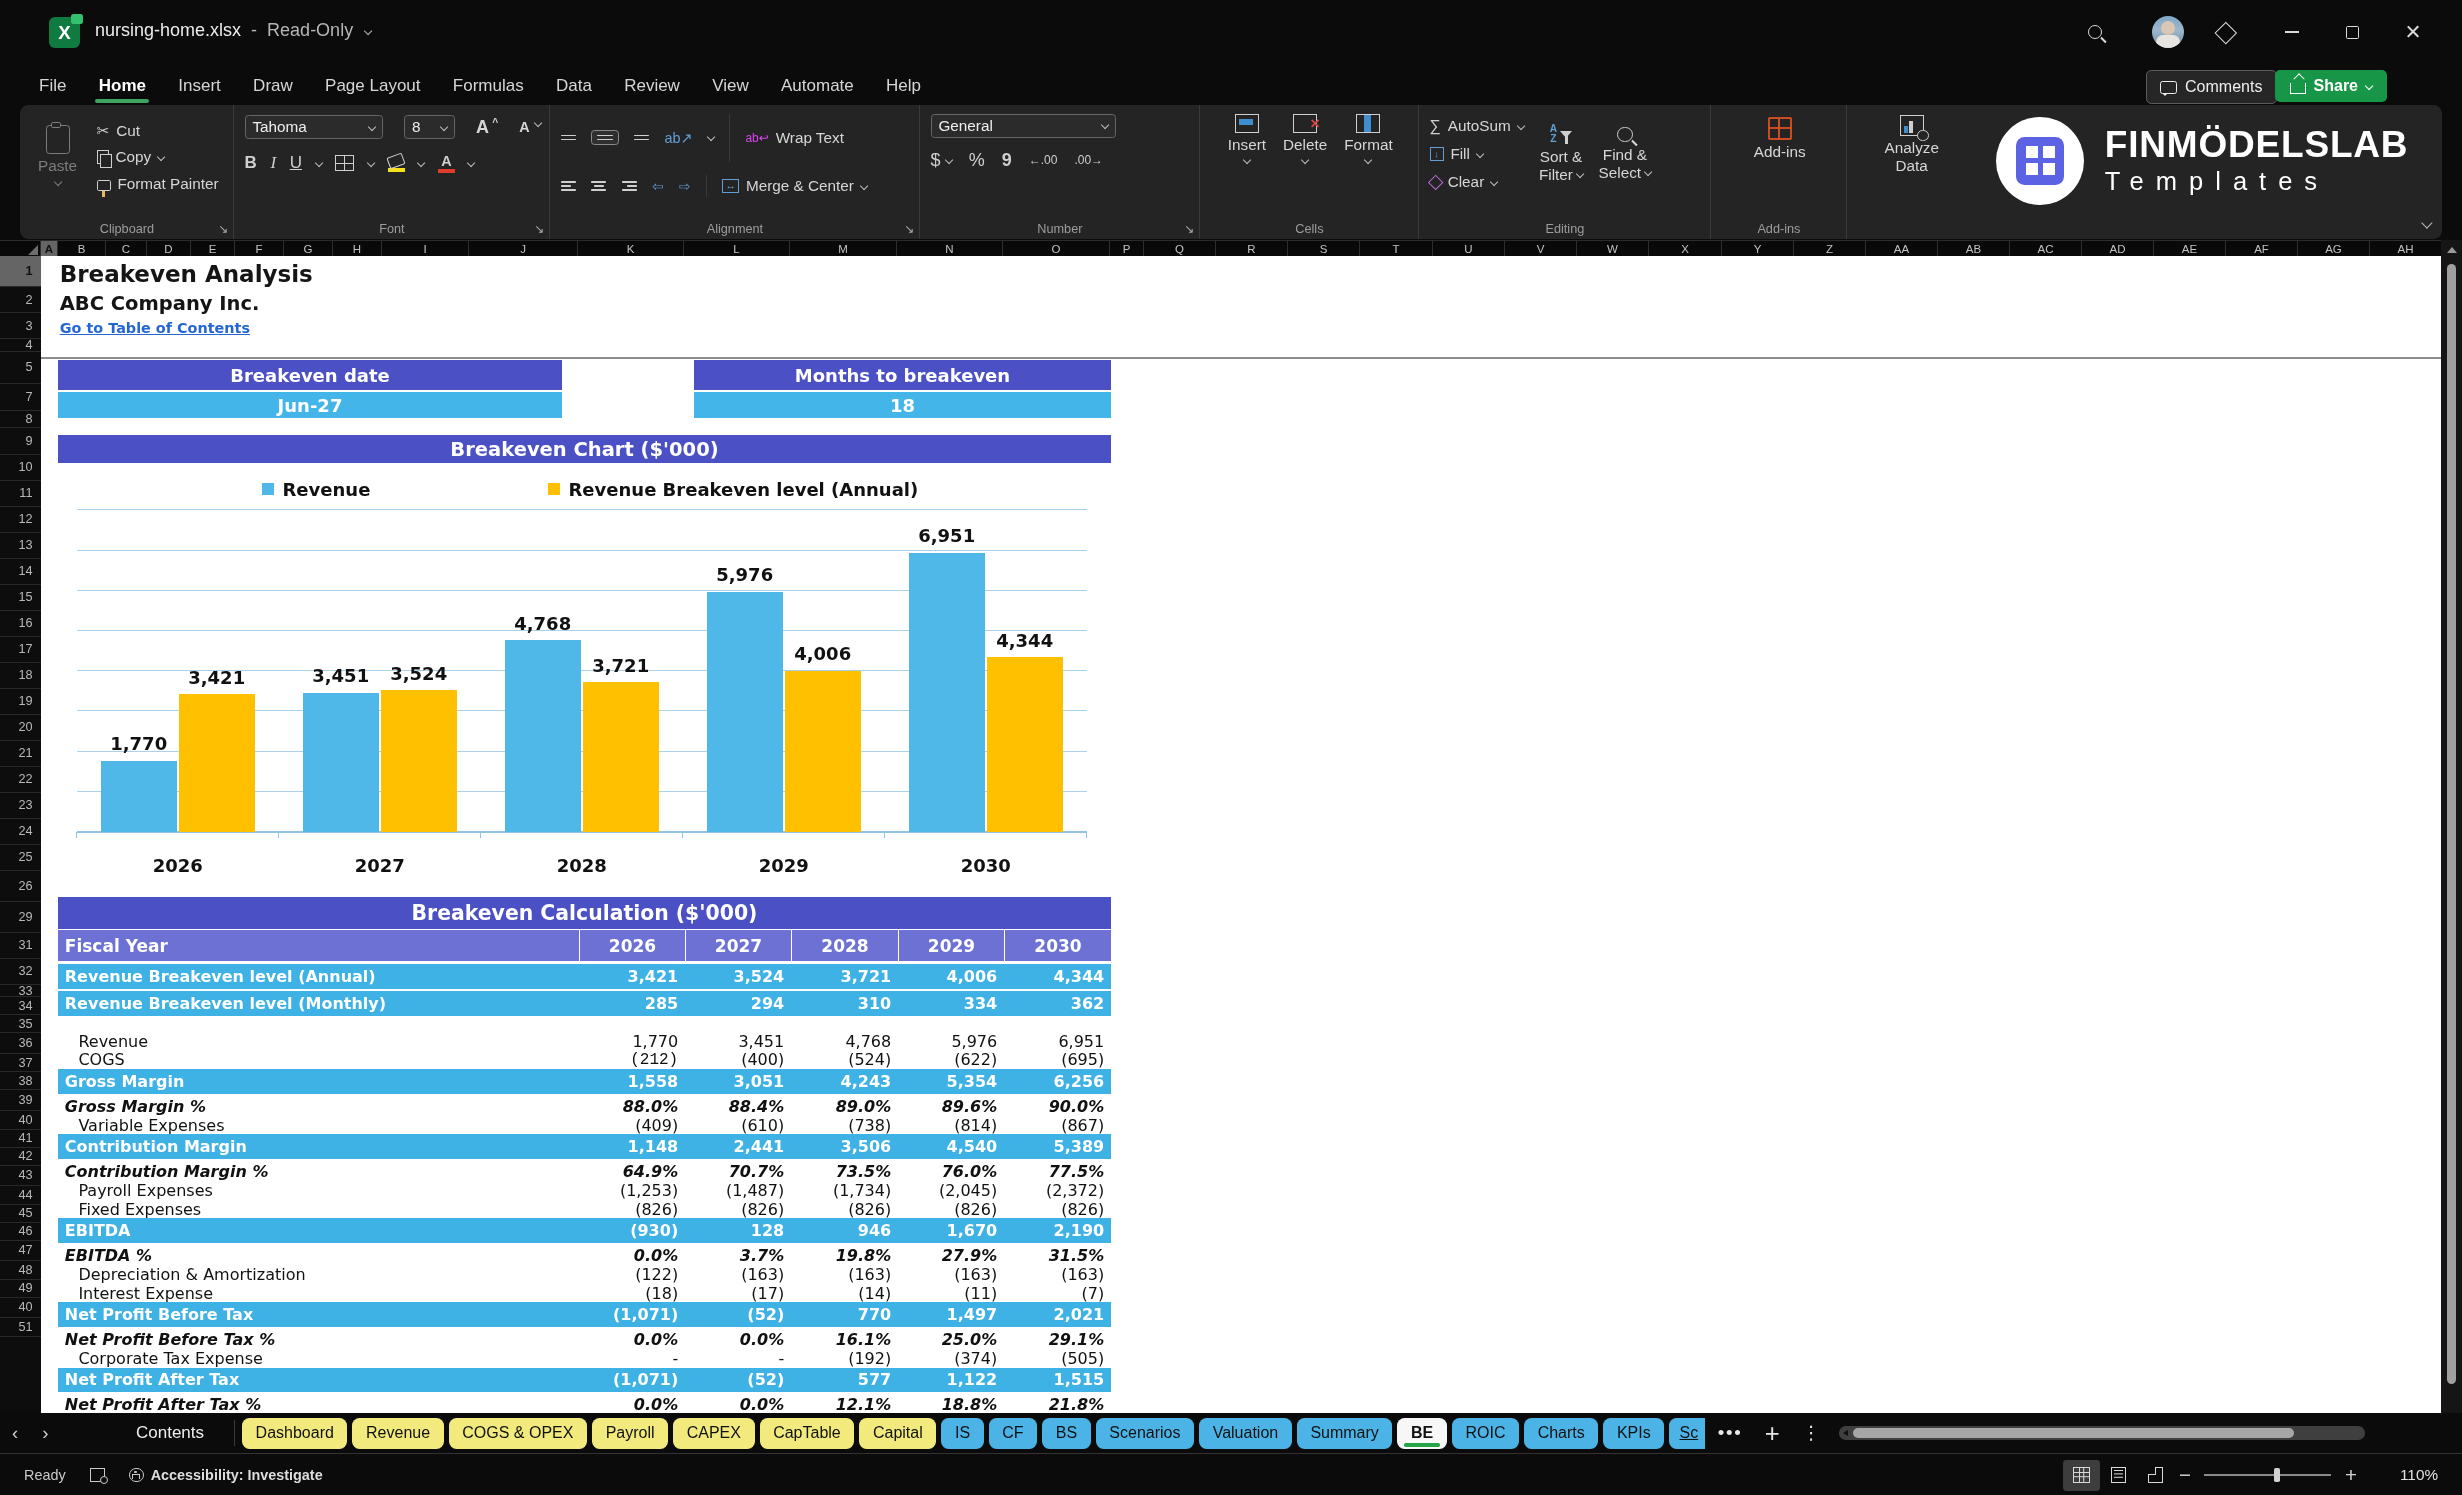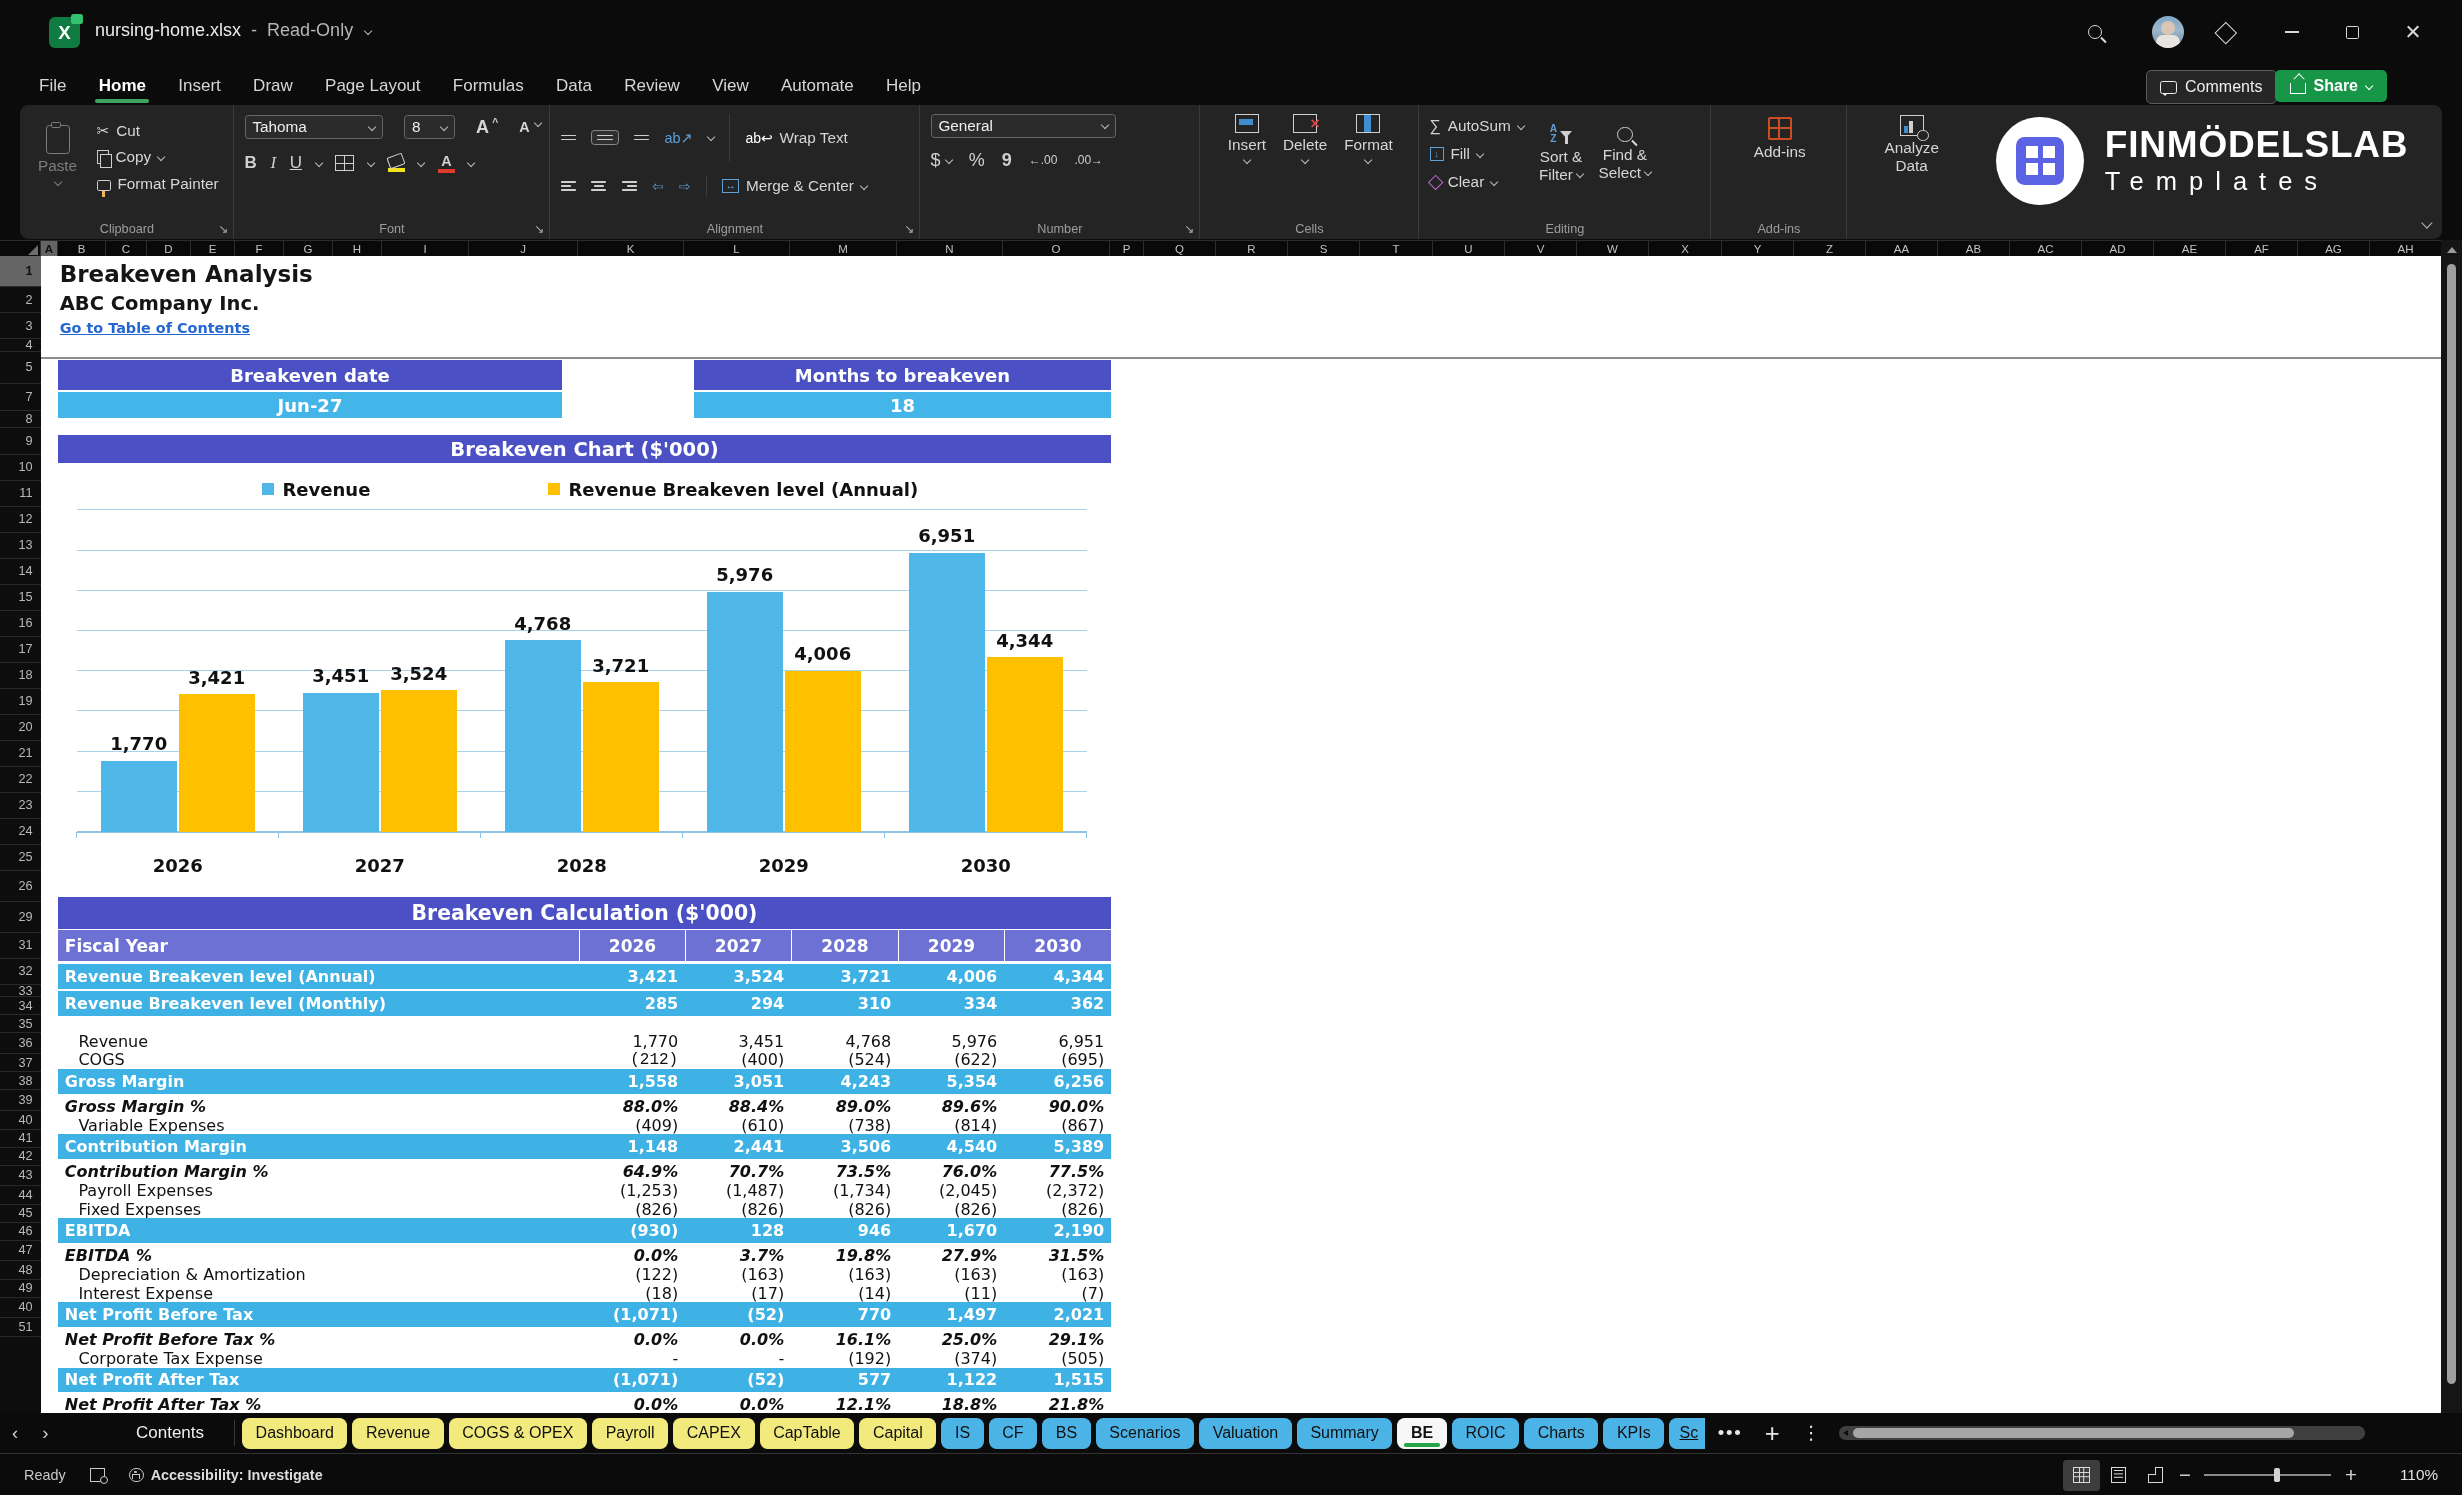--- a/index.html
+++ b/index.html
@@ -302,21 +302,21 @@
             <i style="width:15.3px"></i>
           </span>
         <span class="bars">
             <i style="width:15.3px"></i>
             <i style="width:15.3px"></i>
           </span>
         <span style="color:#5f9fd6;font-size:14.4px;"><span>ab</span>↗</span>
         <span class="cv sm" style="color:#bbb;"></span>
         <span style="width:0.8px;height:48px;background:#3a3a3a;"></span>
         <span class="rsmall">
-          <span style="color:#ffffff;font-size:14px;"><span>ab</span>↩</span>
+          <span style="color:#d946ef;font-size:12px;"><span>ab</span>↩</span>
           <span>Wrap Text</span>
         </span>
       </div>
       <div style="display:flex;gap:15.3px;align-items:center;margin-top:12px;">
         <span class="bars">
             <i style="width:15.3px"></i>
             <i style="width:10.2px"></i>
             <i style="width:15.3px"></i>
           </span>
         <span class="bars">

